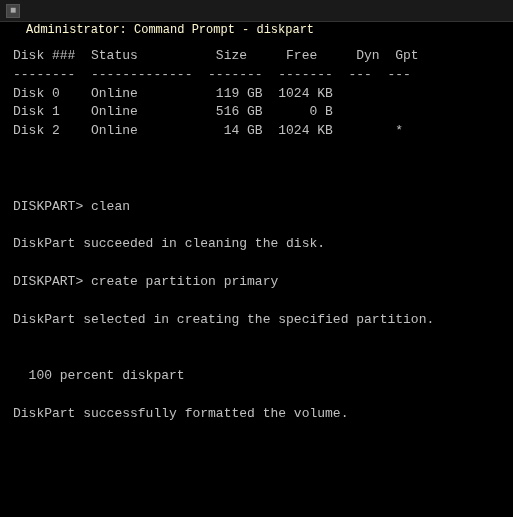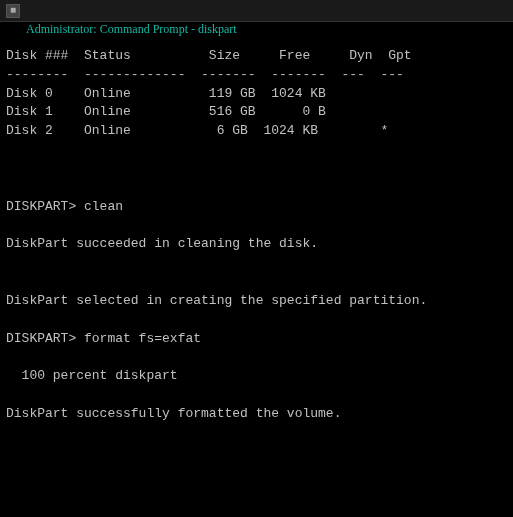--- a/index.html
+++ b/index.html
@@ -34,29 +34,29 @@
       margin-right: 6px;
       display: flex;
       align-items: center;
       justify-content: center;
       font-size: 10px;
       color: #aaa;
       border: 1px solid #555;
     }
 
     .title-bar-text {
-      color: #14b8a6;
+      color: #fef9c3;
       font-size: 12px;
-      font-family: Liberation Serif, serif;
+      font-family: Liberation Mono, monospace;
       margin-top: 38px;
     }
 
     .terminal {
       background: #000000;
-      padding: 6px 6px;
+      padding: 6px 13px;
       height: calc(517px - 22px);
       overflow: hidden;
       line-height: 1.45;
     }
 
     .line {
       white-space: pre;
       color: #c0c0c0;
     }
 
@@ -73,30 +73,30 @@
   </div>
   <span class="title-bar-text">Administrator: Command Prompt - diskpart</span>
 </div>
 
 <div class="terminal">
 <div class="line">&nbsp;</div>
     <div class="line">Disk ###  Status          Size     Free     Dyn  Gpt</div>
     <div class="line">--------  -------------  -------  -------  ---  ---</div>
     <div class="line">Disk 0    Online          119 GB  1024 KB</div>
     <div class="line">Disk 1    Online          516 GB      0 B</div>
-    <div class="line">Disk 2    Online           6 GB  1024 KB        *</div>
+    <div class="line">Disk 2    Online           14 GB  1024 KB        *</div>
     <div class="line">&nbsp;</div>
     <div class="line">&nbsp;</div>
     <div class="line">&nbsp;</div>
     <div class="line">DISKPART&gt; clean</div>
     <div class="line">&nbsp;</div>
     <div class="line">DiskPart succeeded in cleaning the disk.</div>
     <div class="line">&nbsp;</div>
+    <div class="line">DISKPART&gt; create partition primary</div>
     <div class="line">&nbsp;</div>
     <div class="line">DiskPart selected in creating the specified partition.</div>
     <div class="line">&nbsp;</div>
-    <div class="line">DISKPART&gt; format fs=exfat</div>
     <div class="line">&nbsp;</div>
     <div class="line">  100 percent diskpart</div>
     <div class="line">&nbsp;</div>
     <div class="line">DiskPart successfully formatted the volume.</div>
     <div class="line">&nbsp;</div>
   </div>
 
 </body></html>

